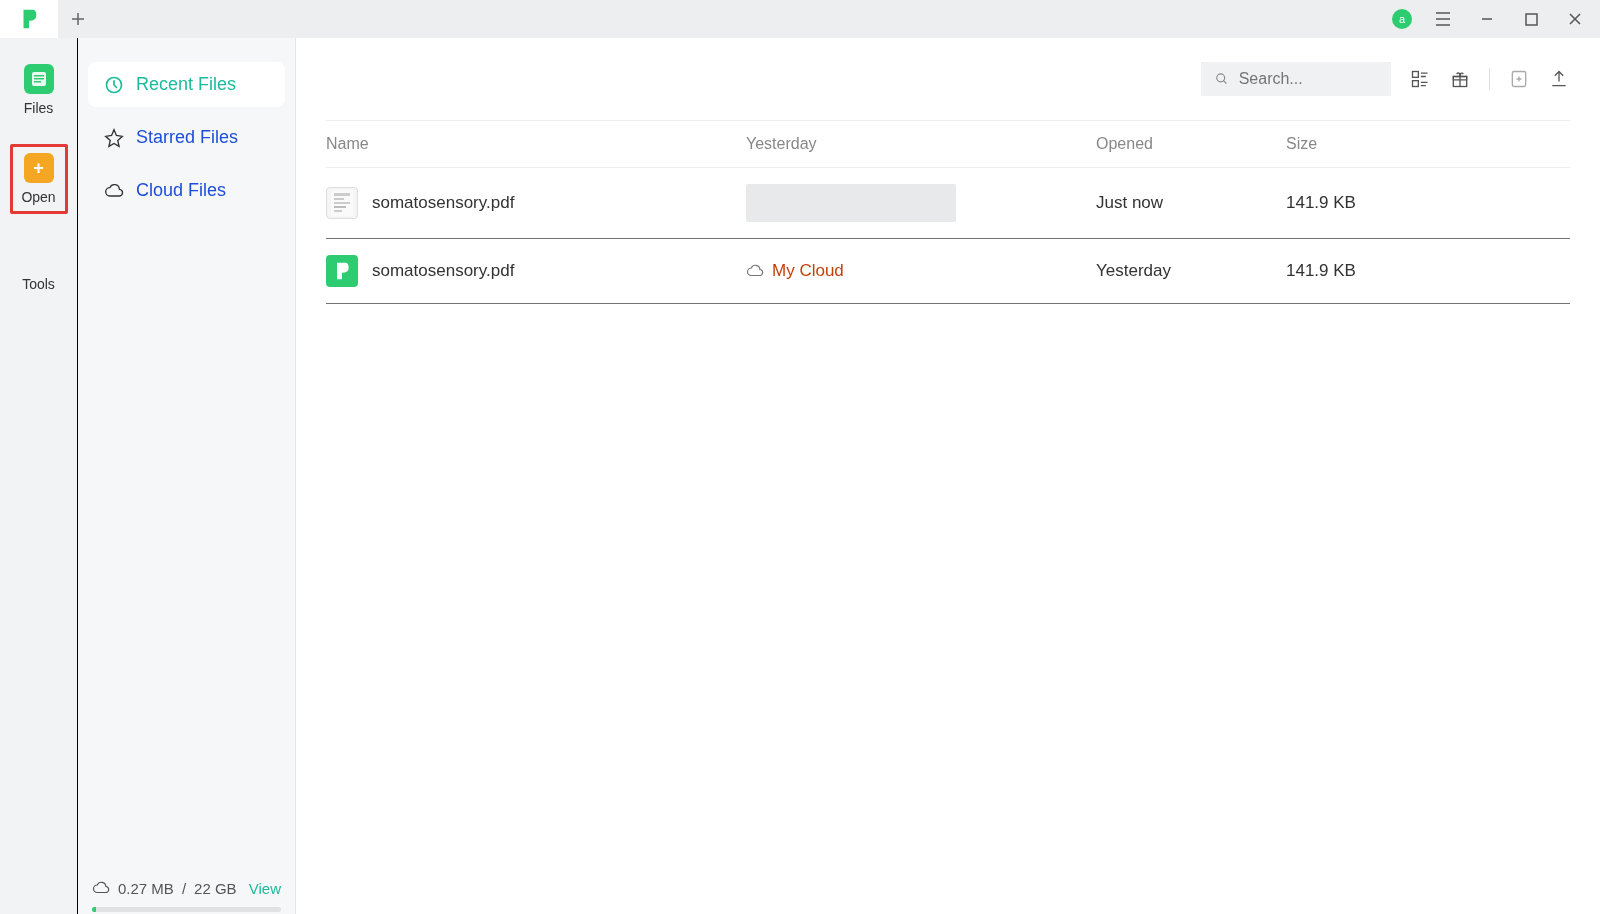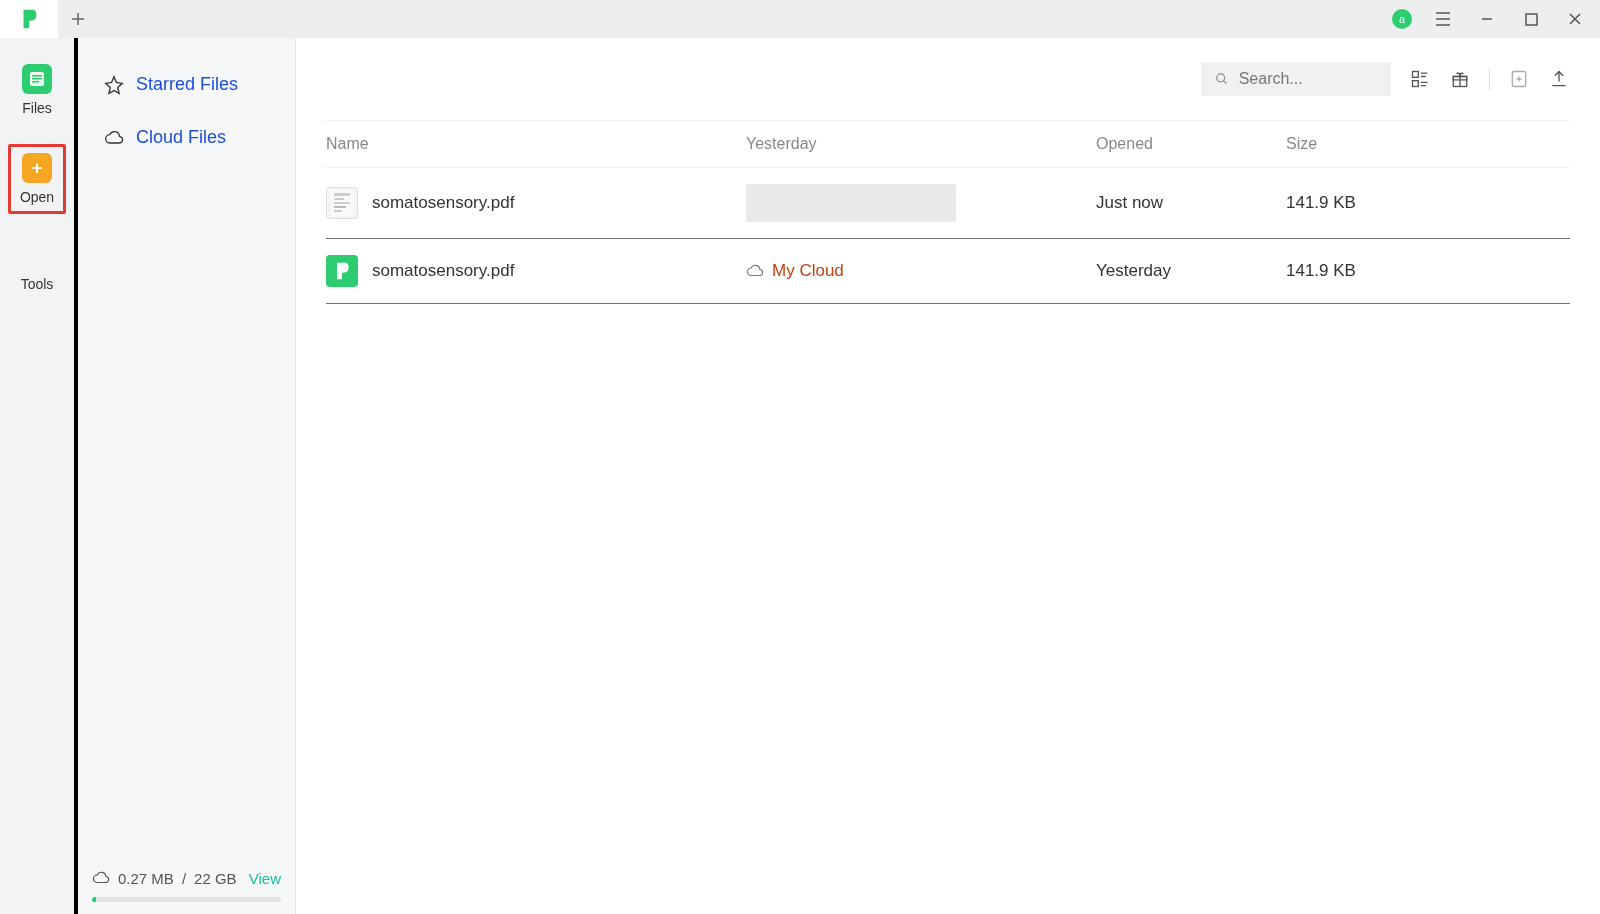--- a/index.html
+++ b/index.html
@@ -12,36 +12,36 @@
 .logo-icon { width: 22px; height: 22px; }
 .new-tab { width: 40px; height: 38px; display: flex; align-items: center; justify-content: center; color: #666; cursor: pointer; }
 .titlebar-right { display: flex; align-items: center; gap: 18px; padding-right: 12px; }
 .user-avatar { width: 20px; height: 20px; border-radius: 50%; background: #2ecc71; color: #fff; display: flex; align-items: center; justify-content: center; font-size: 11px; }
 .window-btn { width: 26px; height: 26px; display: flex; align-items: center; justify-content: center; cursor: pointer; color: #555; }
 
 
 .main { display: flex; height: calc(914px - 38px); }
 
 
-.rail { width: 78px; background: #f2f3f4; display: flex; flex-direction: column; align-items: center; padding-top: 20px; gap: 22px; border-right: 4px solid #000000; }
+.rail { width: 78px; background: #f2f3f4; display: flex; flex-direction: column; align-items: center; padding-top: 20px; gap: 22px; border-right: 1px solid #000000; }
 .rail-item { width: 58px; display: flex; flex-direction: column; align-items: center; gap: 6px; cursor: pointer; padding: 6px 0; }
 .rail-item.highlighted { border: 3px solid #e53935; border-radius: 2px; }
 .rail-icon { width: 30px; height: 30px; border-radius: 6px; display: flex; align-items: center; justify-content: center; }
 .rail-icon.files { background: #2ecc71; }
 .rail-icon.open { background: #f5a623; color: #fff; font-size: 18px; font-weight: bold; }
 .rail-icon.tools { display: grid; grid-template-columns: 1fr 1fr; grid-template-rows: 1fr 1fr; gap: 2px; width: 28px; height: 28px; }
 .rail-icon.tools span { border-radius: 2px; }
 .rail-label { font-size: 14px; color: #333; }
 
 
 .sidebar { width: 218px; background: #f6f7f8; border-right: 1px solid #e3e5e7; display: flex; flex-direction: column; padding-top: 20px; position: relative; }
 .sidebar-item { display: flex; align-items: center; gap: 12px; padding: 12px 16px; margin: 4px 10px; border-radius: 8px; cursor: pointer; font-size: 18px; color: #1d4ed8; }
 .sidebar-item.active { background: #fff; color: #1abc9c; }
 .sidebar-icon { width: 20px; height: 20px; flex-shrink: 0; }
-.sidebar-footer { position: absolute; bottom: 12px; left: 0; right: 0; padding: 0 14px; margin-top: 14px; }
+.sidebar-footer { position: absolute; bottom: 2px; left: 0; right: 0; padding: 0 14px; margin-top: 14px; }
 .storage-row { display: flex; align-items: center; gap: 8px; font-size: 15px; color: #555; }
 .storage-view { color: #1abc9c; margin-left: auto; cursor: pointer; }
 .storage-bar { height: 5px; background: #e0e2e4; border-radius: 3px; margin-top: 10px; overflow: hidden; }
 .storage-fill { height: 100%; background: #2ecc71; width: 2%; }
 
 
 .content { flex: 1; background: #fff; display: flex; flex-direction: column; }
 .toolbar { height: 82px; display: flex; align-items: center; justify-content: flex-end; padding: 0 30px; gap: 18px; }
 .search-box { display: flex; align-items: center; background: #eff1f2; border-radius: 0; padding: 8px 14px; width: 190px; gap: 10px; }
 .search-box input { border: none; background: transparent; outline: none; font-size: 16px; color: #666; width: 100%; }
@@ -125,20 +125,27 @@
         <span style="background:#3498db"></span>
           <span style="background:#2ecc71"></span>
         <span style="background:#e67e22"></span>
           <span style="background:#e74c3c"></span>
       </div>
       <span class="rail-label">Tools</span>
     </div>
   </div>
 
   <div class="sidebar">
+    <div class="sidebar-item active">
+      <svg class="sidebar-icon" viewBox="0 0 24 24" fill="none">
+          <circle cx="12" cy="12" r="9" stroke="#1abc9c" stroke-width="2"></circle>
+          <path d="M12 7v5l3 3" stroke="#1abc9c" stroke-width="2" stroke-linecap="round"></path>
+        </svg>
+      <span>Recent Files</span>
+    </div>
     <div class="sidebar-item">
       <svg class="sidebar-icon" viewBox="0 0 24 24" fill="none">
           <path d="M12 2l2.9 6.9L22 10l-5.5 5 1.6 7L12 18.5 5.9 22l1.6-7L2 10l7.1-1.1L12 2z" stroke="#333" stroke-width="1.6"></path>
         </svg>
       <span>Starred Files</span>
     </div>
     <div class="sidebar-item">
       <svg class="sidebar-icon" viewBox="0 0 24 24" fill="none">
           <path d="M7 18a5 5 0 010-10 6 6 0 0111.5 2A4 4 0 0118 18H7z" stroke="#333" stroke-width="1.6"></path>
         </svg>

